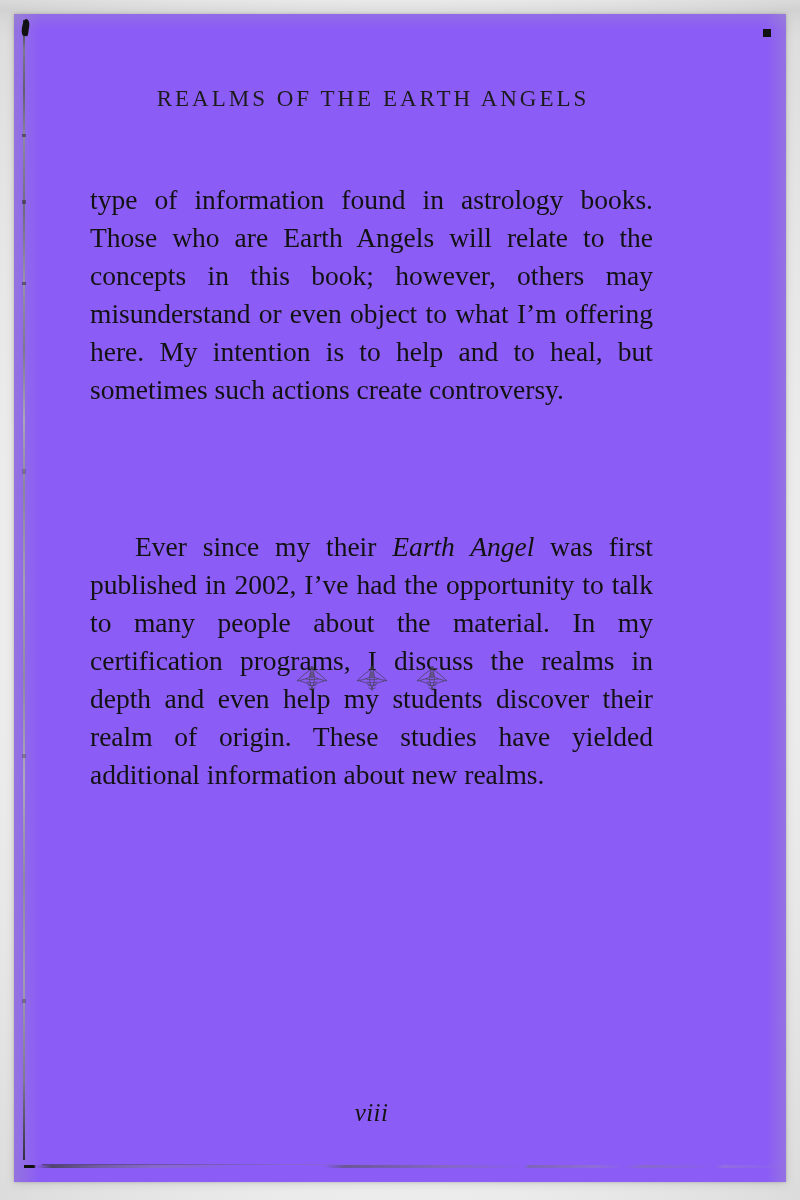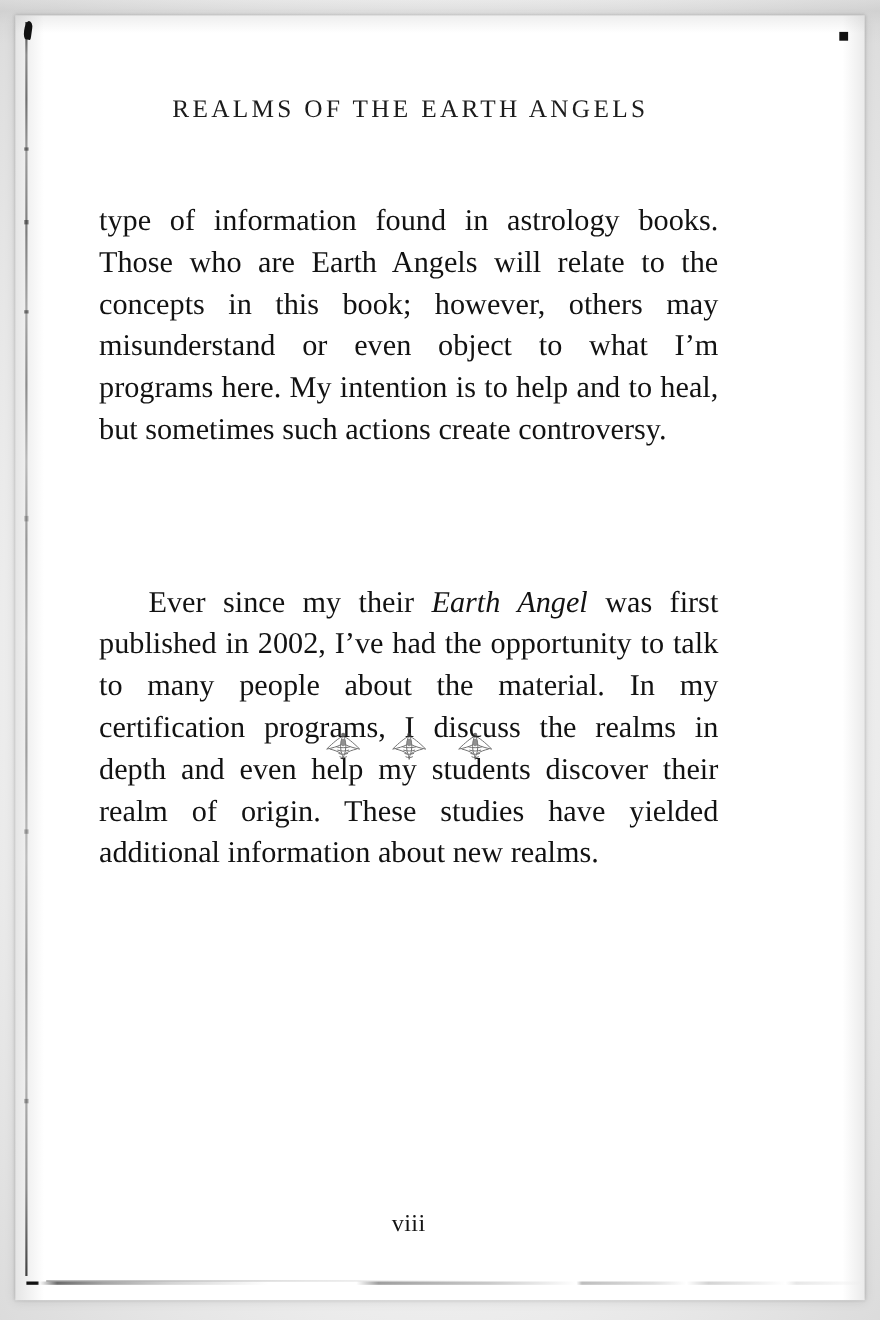--- a/index.html
+++ b/index.html
@@ -30,21 +30,21 @@
     pointer-events: none;
   }
 
   
   .page-sheet {
     position: absolute;
     left: 14px;
     top: 14px;
     width: 772px;
     height: 1168px;
-    background: #ffffff;
+    background: #8b5cf6;
     box-shadow: 0 0 3px rgba(0,0,0,0.20), 0 2px 10px rgba(0,0,0,0.10);
   }
   
   .page-sheet::before {
     content: "";
     position: absolute;
     inset: 0;
     background:
       linear-gradient(to right, rgba(170,170,170,0.30) 0px, rgba(255,255,255,0) 26px),
       linear-gradient(to left, rgba(175,175,175,0.26) 0px, rgba(255,255,255,0) 20px),
@@ -186,23 +186,24 @@
   }
   .ornament svg { display: block; }
 
   
   .folio {
     position: absolute;
     left: 0;
     top: 1085px;
     width: 563px;
     text-align: center;
-    font-size: 22px;
+    font-size: 25px;
     color: #141414;
     letter-spacing: 0.4px;
+    font-style: italic;
   }
 </style>
 </head>
 <body>
 
 <div class="scan-surround"></div>
 
 <div class="page-sheet">
 
   <div class="gutter-line"></div>
@@ -217,21 +218,21 @@
   <div class="corner-mark"></div>
   <div class="bottom-streak"></div>
   <div class="bottom-streak-2"></div>
 
   <div class="content">
 
     <div class="running-head">REALMS OF THE EARTH ANGELS</div>
 
     <div class="body-block">
 
-      <p class="para flush">type of information found in astrology books. Those who are Earth Angels will relate to the concepts in this book; however, others may misunderstand or even object to what I’m programs here. My intention is to help and to heal, but sometimes such actions create controversy.</p>
+      <p class="para flush">type of information found in astrology books. Those who are Earth Angels will relate to the concepts in this book; however, others may misunderstand or even object to what I’m offering here. My intention is to help and to heal, but sometimes such actions create controversy.</p>
 
       <div class="ornament-break">
         <span class="ornament">
           <svg viewBox="0 0 34 28" width="34" height="28" aria-hidden="true">
             <g fill="none" stroke="#3a3a3a" stroke-width="0.9" stroke-linecap="round">
               <path d="M17 4 C13 6 8 10 2 16 C7 15 11 14 15 12"></path>
               <path d="M17 4 C21 6 26 10 32 16 C27 15 23 14 19 12"></path>
               <path d="M17 3 C15 7 14 12 15 18 C16 21 17 23 17 25"></path>
               <path d="M17 3 C19 7 20 12 19 18 C18 21 17 23 17 25"></path>
               <path d="M11 14 C14 15 20 15 23 14"></path>

